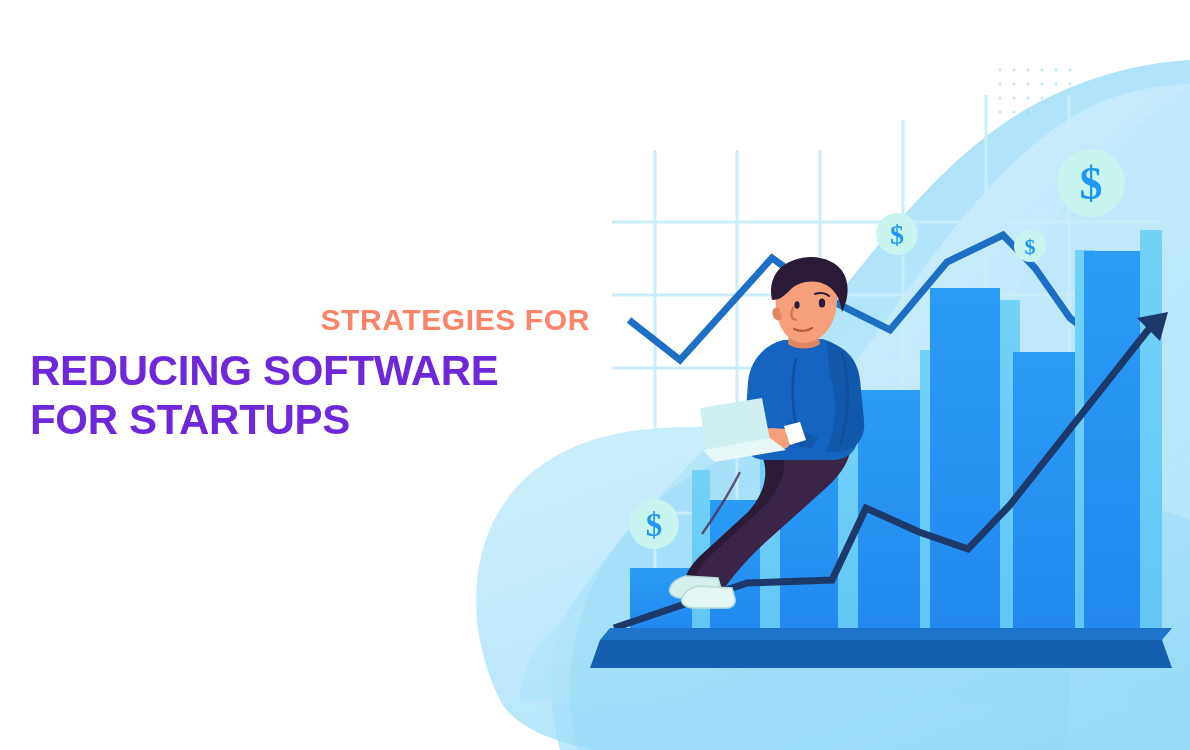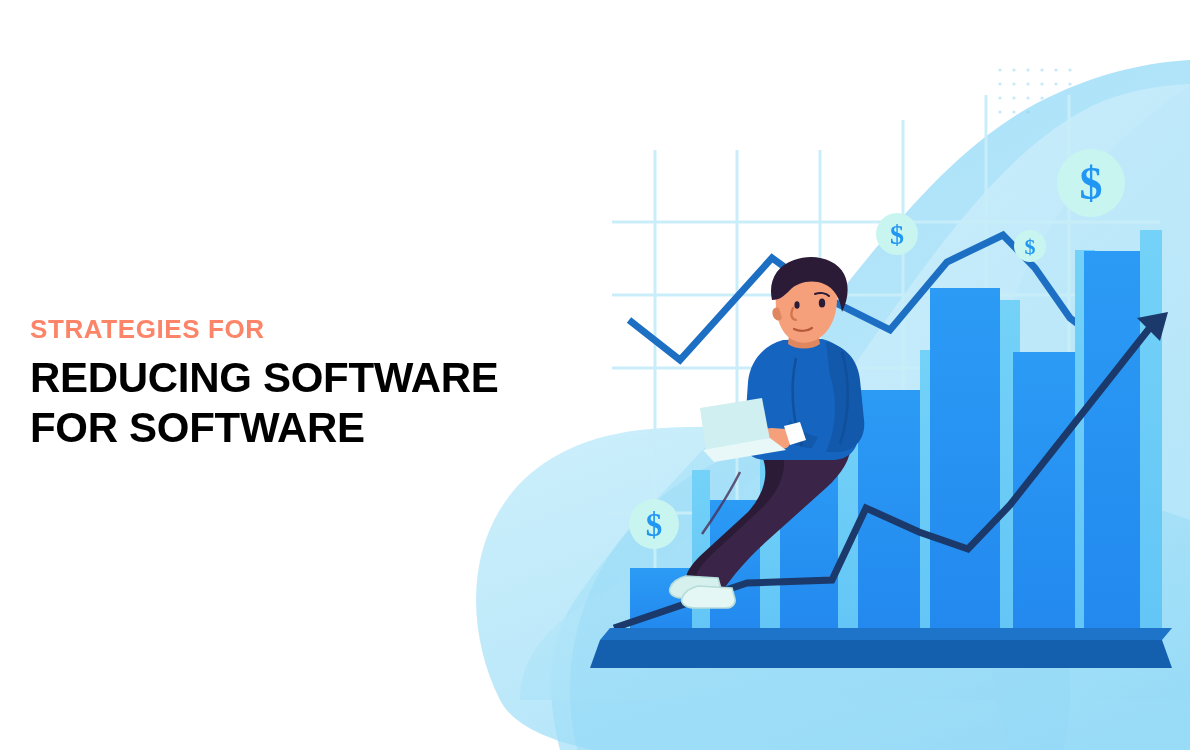--- a/index.html
+++ b/index.html
@@ -10,27 +10,28 @@
   }
   #banner{
     position:relative;width:1190px;height:750px;
     background:#ffffff;overflow:hidden;
   }
   
   #text-block{
     position:absolute;left:30px;top:300px;width:560px;z-index:40;
   }
   #eyebrow{
-    font-size:26px;font-weight:bold;letter-spacing:0.6px;
-    color:#FC8468;line-height:1.05;margin:16px 0 10px 0;
+    font-size:30px;font-weight:bold;letter-spacing:0.6px;
+    color:#FC8468;line-height:1.05;margin:4px 0 10px 0;
     font-stretch:condensed;
+    text-align:right;
   }
   #headline{
     font-size:42px;font-weight:bold;letter-spacing:-0.3px;
-    color:#000000;line-height:1.18;margin:0;
+    color:#6d28d9;line-height:1.18;margin:0;
   }
   #headline .ln{display:block;white-space:nowrap;}
   
   #illustration{
     position:absolute;left:0;top:0;width:1190px;height:750px;z-index:10;
   }
   svg{display:block;}
 </style>
 </head>
 <body>
@@ -224,17 +225,17 @@
       </g>
 
     </g>
   </svg>
   </div>
 
   <div id="text-block">
     <div id="eyebrow">STRATEGIES FOR</div>
     <h1 id="headline">
       <span class="ln">REDUCING SOFTWARE</span>
-      <span class="ln">FOR SOFTWARE</span>
+      <span class="ln">FOR STARTUPS</span>
     </h1>
   </div>
 
 </div>
 
 </body></html>

